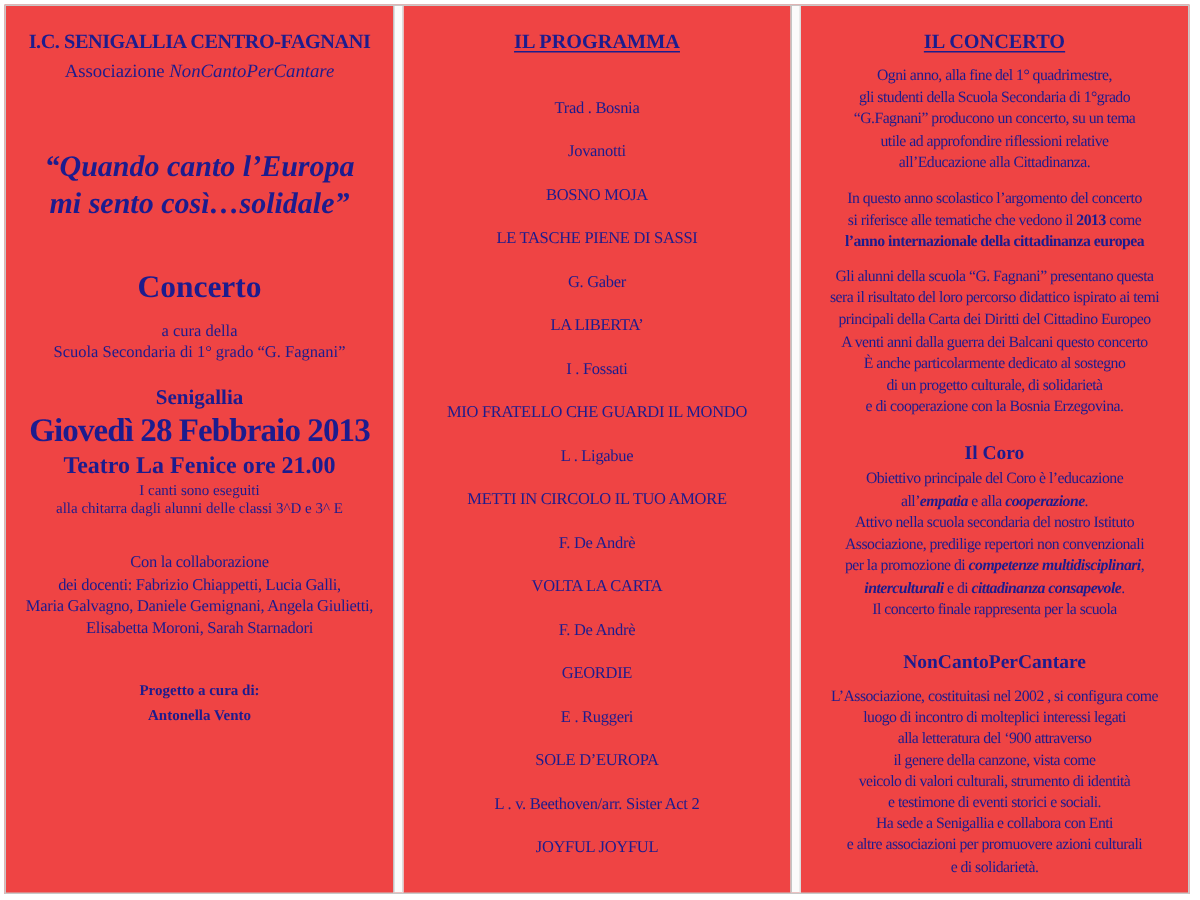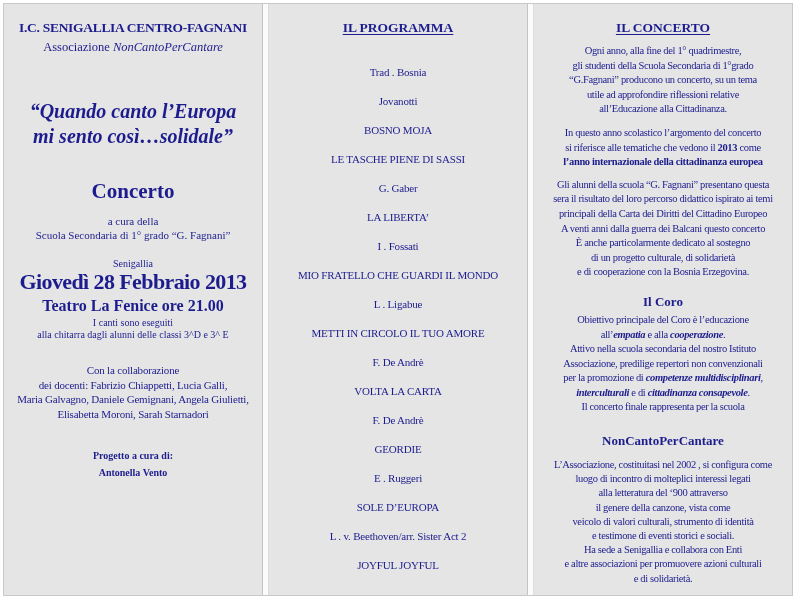--- a/index.html
+++ b/index.html
@@ -3,42 +3,42 @@
 <meta charset="utf-8">
 <style>
   html,body{margin:0;padding:0;background:#ffffff;}
   body{
     width:800px;height:600px;overflow:hidden;position:relative;
     font-family:"Liberation Serif","DejaVu Serif",serif;
     color:var(--ink,#1c1c8e);
   }
   .sheet{
     position:absolute;left:3px;top:3px;width:788px;height:591px;
-    border:1px solid #c8c8c8;background:#e5e5e5;
+    border:1px solid #c8c8c8;background:#ef4444;
     display:flex;flex-direction:row;
   }
   .fold{
     width:5px;background:#fbfbfb;
     border-left:1px solid #c4c4c4;border-right:1px solid #dcdcdc;
     flex:0 0 auto;
   }
   .col{flex:1 1 0;overflow:hidden;text-align:center;}
   .b{font-weight:bold;}
   .i{font-style:italic;}
 
   
   .school{margin-top:16px;font-weight:bold;font-size:13.5px;letter-spacing:-0.3px;white-space:nowrap;}
   .assoc{margin-top:4px;font-size:12.5px;white-space:nowrap;}
   .assoc .name{font-style:italic;}
   .quote{margin-top:44px;font-weight:bold;font-style:italic;font-size:20px;}
   .quote div{line-height:25px;white-space:nowrap;}
   .concerto{margin-top:30px;font-weight:bold;font-size:21px;}
   .cura div{font-size:11px;line-height:14px;white-space:nowrap;}
   .cura{margin-top:10px;}
-  .city{margin-top:16px;font-weight:normal;font-size:10px;}
+  .city{margin-top:16px;font-weight:bold;font-size:14px;}
   .date{margin-top:0;font-weight:bold;font-size:22px;letter-spacing:-0.6px;white-space:nowrap;}
   .venue{margin-top:2px;font-weight:bold;font-size:16px;white-space:nowrap;}
   .note div{font-size:10px;line-height:12px;white-space:nowrap;}
   .note{margin-top:2px;}
   .collab{margin-top:22px;}
   .collab div{font-size:11px;line-height:14.5px;white-space:nowrap;letter-spacing:-0.2px;}
   .project{margin-top:26px;font-weight:bold;}
   .project div{font-size:10px;line-height:17px;white-space:nowrap;}
 
   

